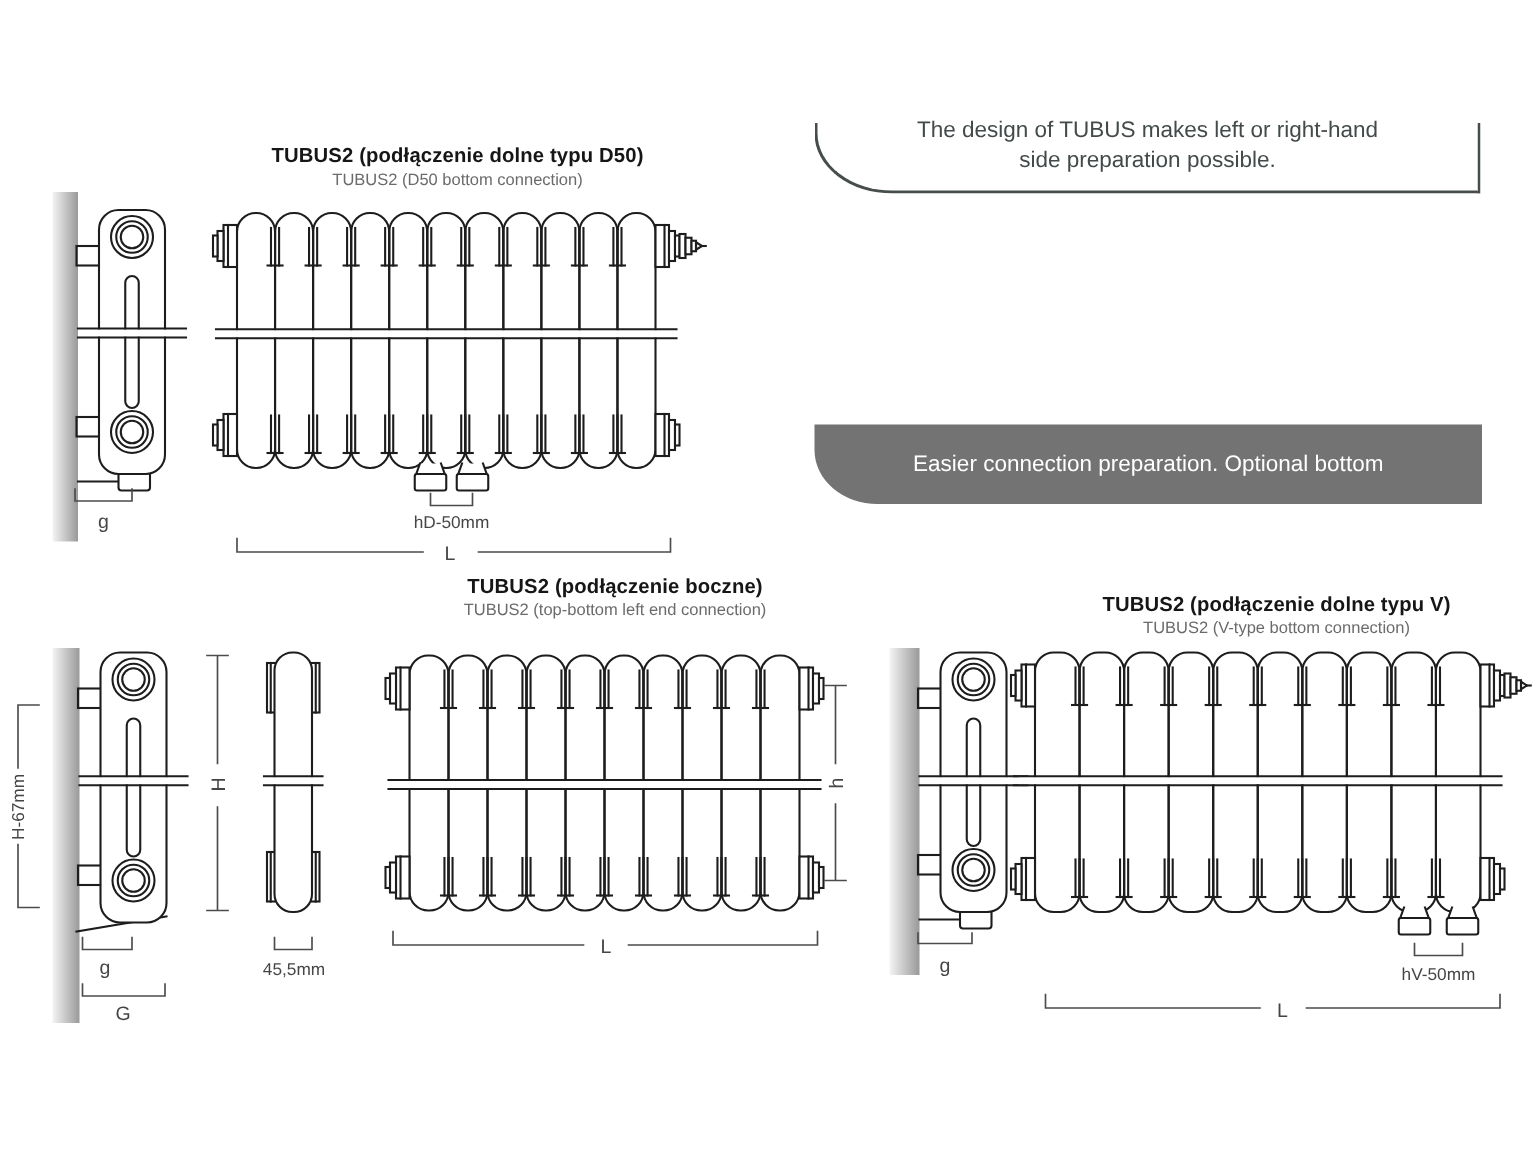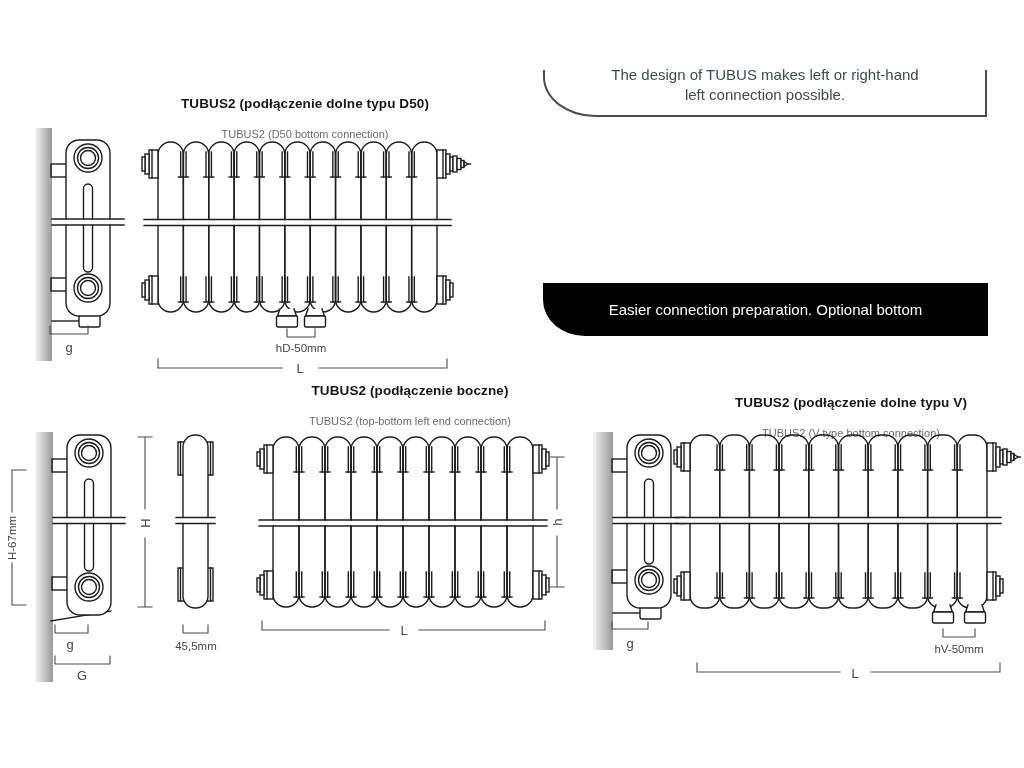--- a/index.html
+++ b/index.html
@@ -1,28 +1,28 @@
 <!DOCTYPE html>
 <html><head>
 <meta charset="utf-8">
 <style>
   html,body{margin:0;padding:0;background:#fff;}
   .page{position:relative;width:1024px;height:768px;background:#ffffff;overflow:hidden;
         font-family:"Liberation Sans",sans-serif;}
   .page svg{position:absolute;left:0;top:0;}
   .title-block{position:absolute;text-align:center;}
   .diagram-title{font-size:13.5px;font-weight:700;color:#161616;letter-spacing:.1px;}
-  .diagram-subtitle{font-size:11px;color:#6b6b6b;margin-top:17px;}
-  .bubble{position:absolute;left:543px;top:70px;width:444px;height:47px;box-sizing:border-box;
+  .diagram-subtitle{font-size:11px;color:#6b6b6b;margin-top:3px;}
+  .bubble{position:absolute;left:543px;top:82px;width:444px;height:47px;box-sizing:border-box;
           border-left:2px solid #474c4c;border-right:2px solid #474c4c;border-bottom:2px solid #474c4c;
           border-bottom-left-radius:52px 40px;
           display:flex;flex-direction:column;justify-content:center;text-align:center;
           font-size:15px;line-height:20px;color:#434a4a;padding-bottom:16px;}
   .banner{position:absolute;left:543px;top:283px;width:445px;height:53px;box-sizing:border-box;
-          background:#000000;border-bottom-left-radius:42px 36px;
+          background:#737373;border-bottom-left-radius:42px 36px;
           display:flex;flex-direction:column;justify-content:center;text-align:center;
           font-size:15px;line-height:19px;color:#ffffff;font-weight:500;}
   .ln{fill:none;stroke:#1d1d1d;stroke-width:1.4;stroke-linecap:square;}
   .lw{fill:#ffffff;}
   .dim{fill:none;stroke:#4b4b4b;stroke-width:1.1;stroke-linecap:square;}
   .dim-label{font-family:"Liberation Sans",sans-serif;font-size:13px;fill:#454545;}
   .dim-small{font-size:11.5px;}
 </style>
 </head>
 <body>
@@ -37,21 +37,21 @@
     <div class="diagram-title">TUBUS2 (podłączenie boczne)</div>
     <div class="diagram-subtitle">TUBUS2 (top-bottom left end connection)</div>
   </div>
   <div class="title-block" style="left:666px;top:395px;width:370px">
     <div class="diagram-title">TUBUS2 (podłączenie dolne typu V)</div>
     <div class="diagram-subtitle">TUBUS2 (V-type bottom connection)</div>
   </div>
 
   <div class="bubble">
     <div>The design of TUBUS makes left or right-hand</div>
-    <div>left connection possible.</div>
+    <div>side preparation possible.</div>
   </div>
   <div class="banner">
     <div>Easier connection preparation. Optional bottom</div>
   </div>
 
   <svg width="1024" height="768" viewBox="0 0 1024 768">
     <defs>
       <linearGradient id="wallg" x1="0" y1="0" x2="1" y2="0">
         <stop offset="0" stop-color="#f4f4f4"></stop>
         <stop offset="1" stop-color="#999999"></stop>

